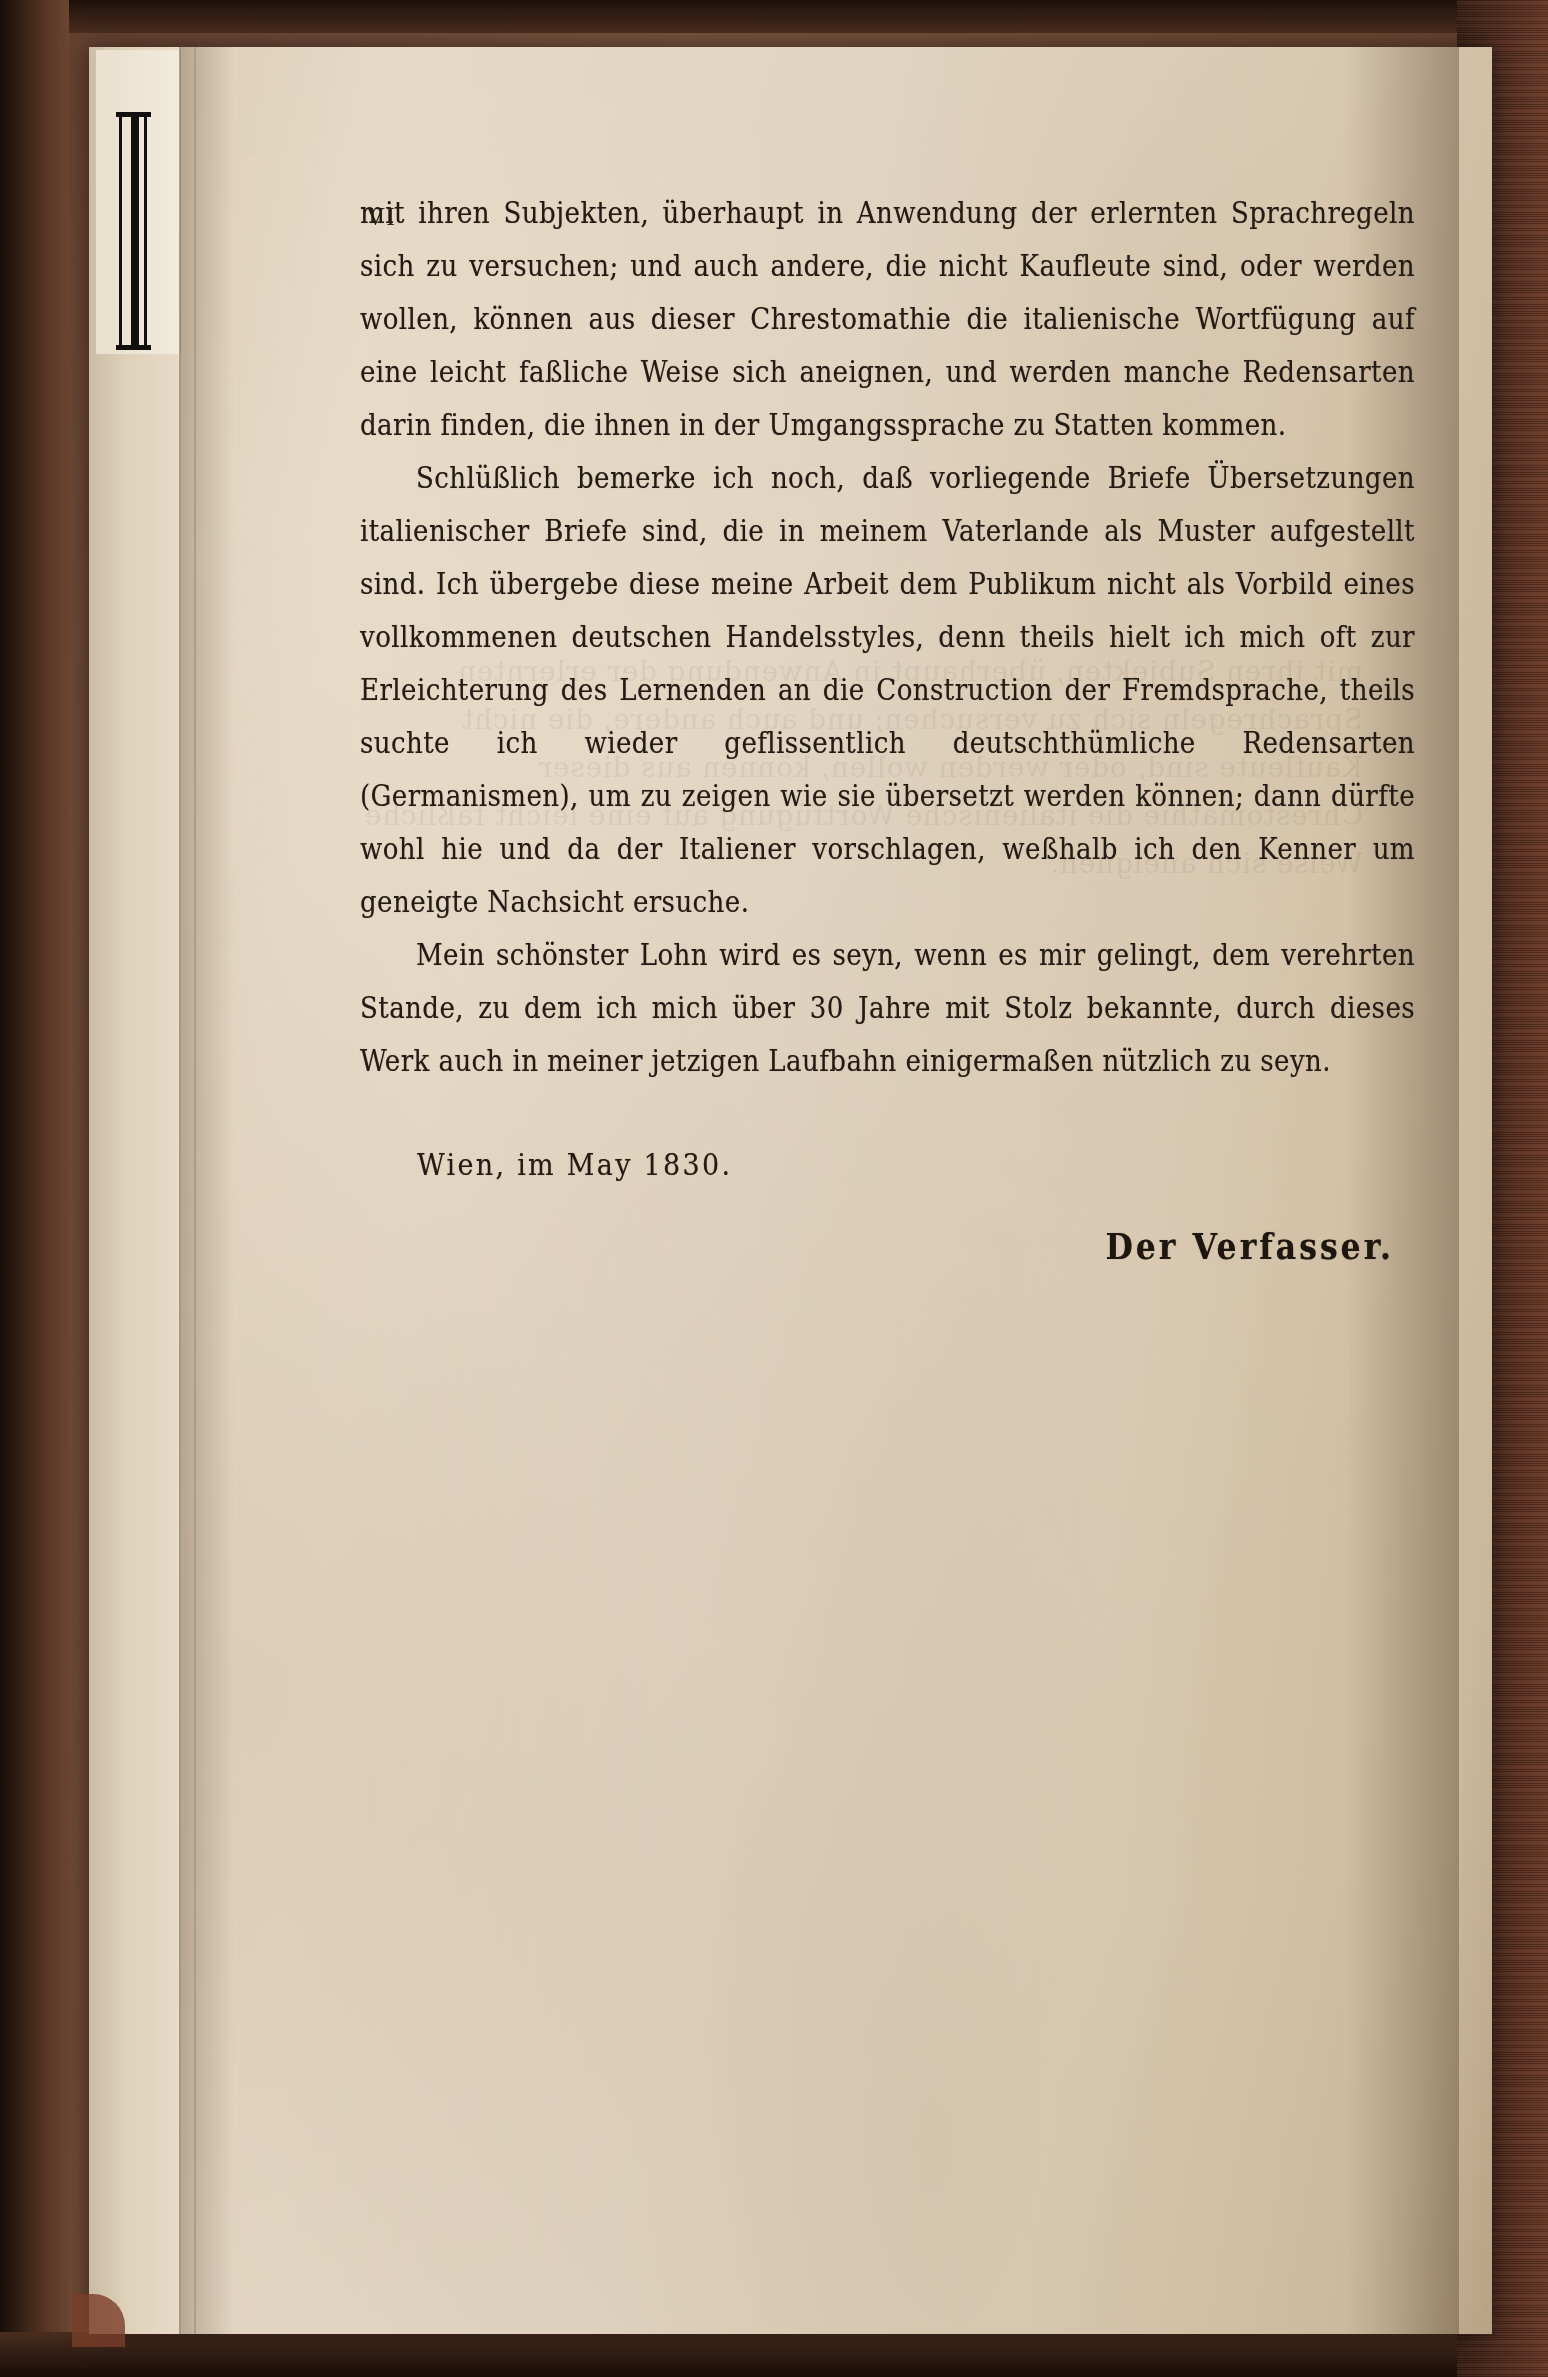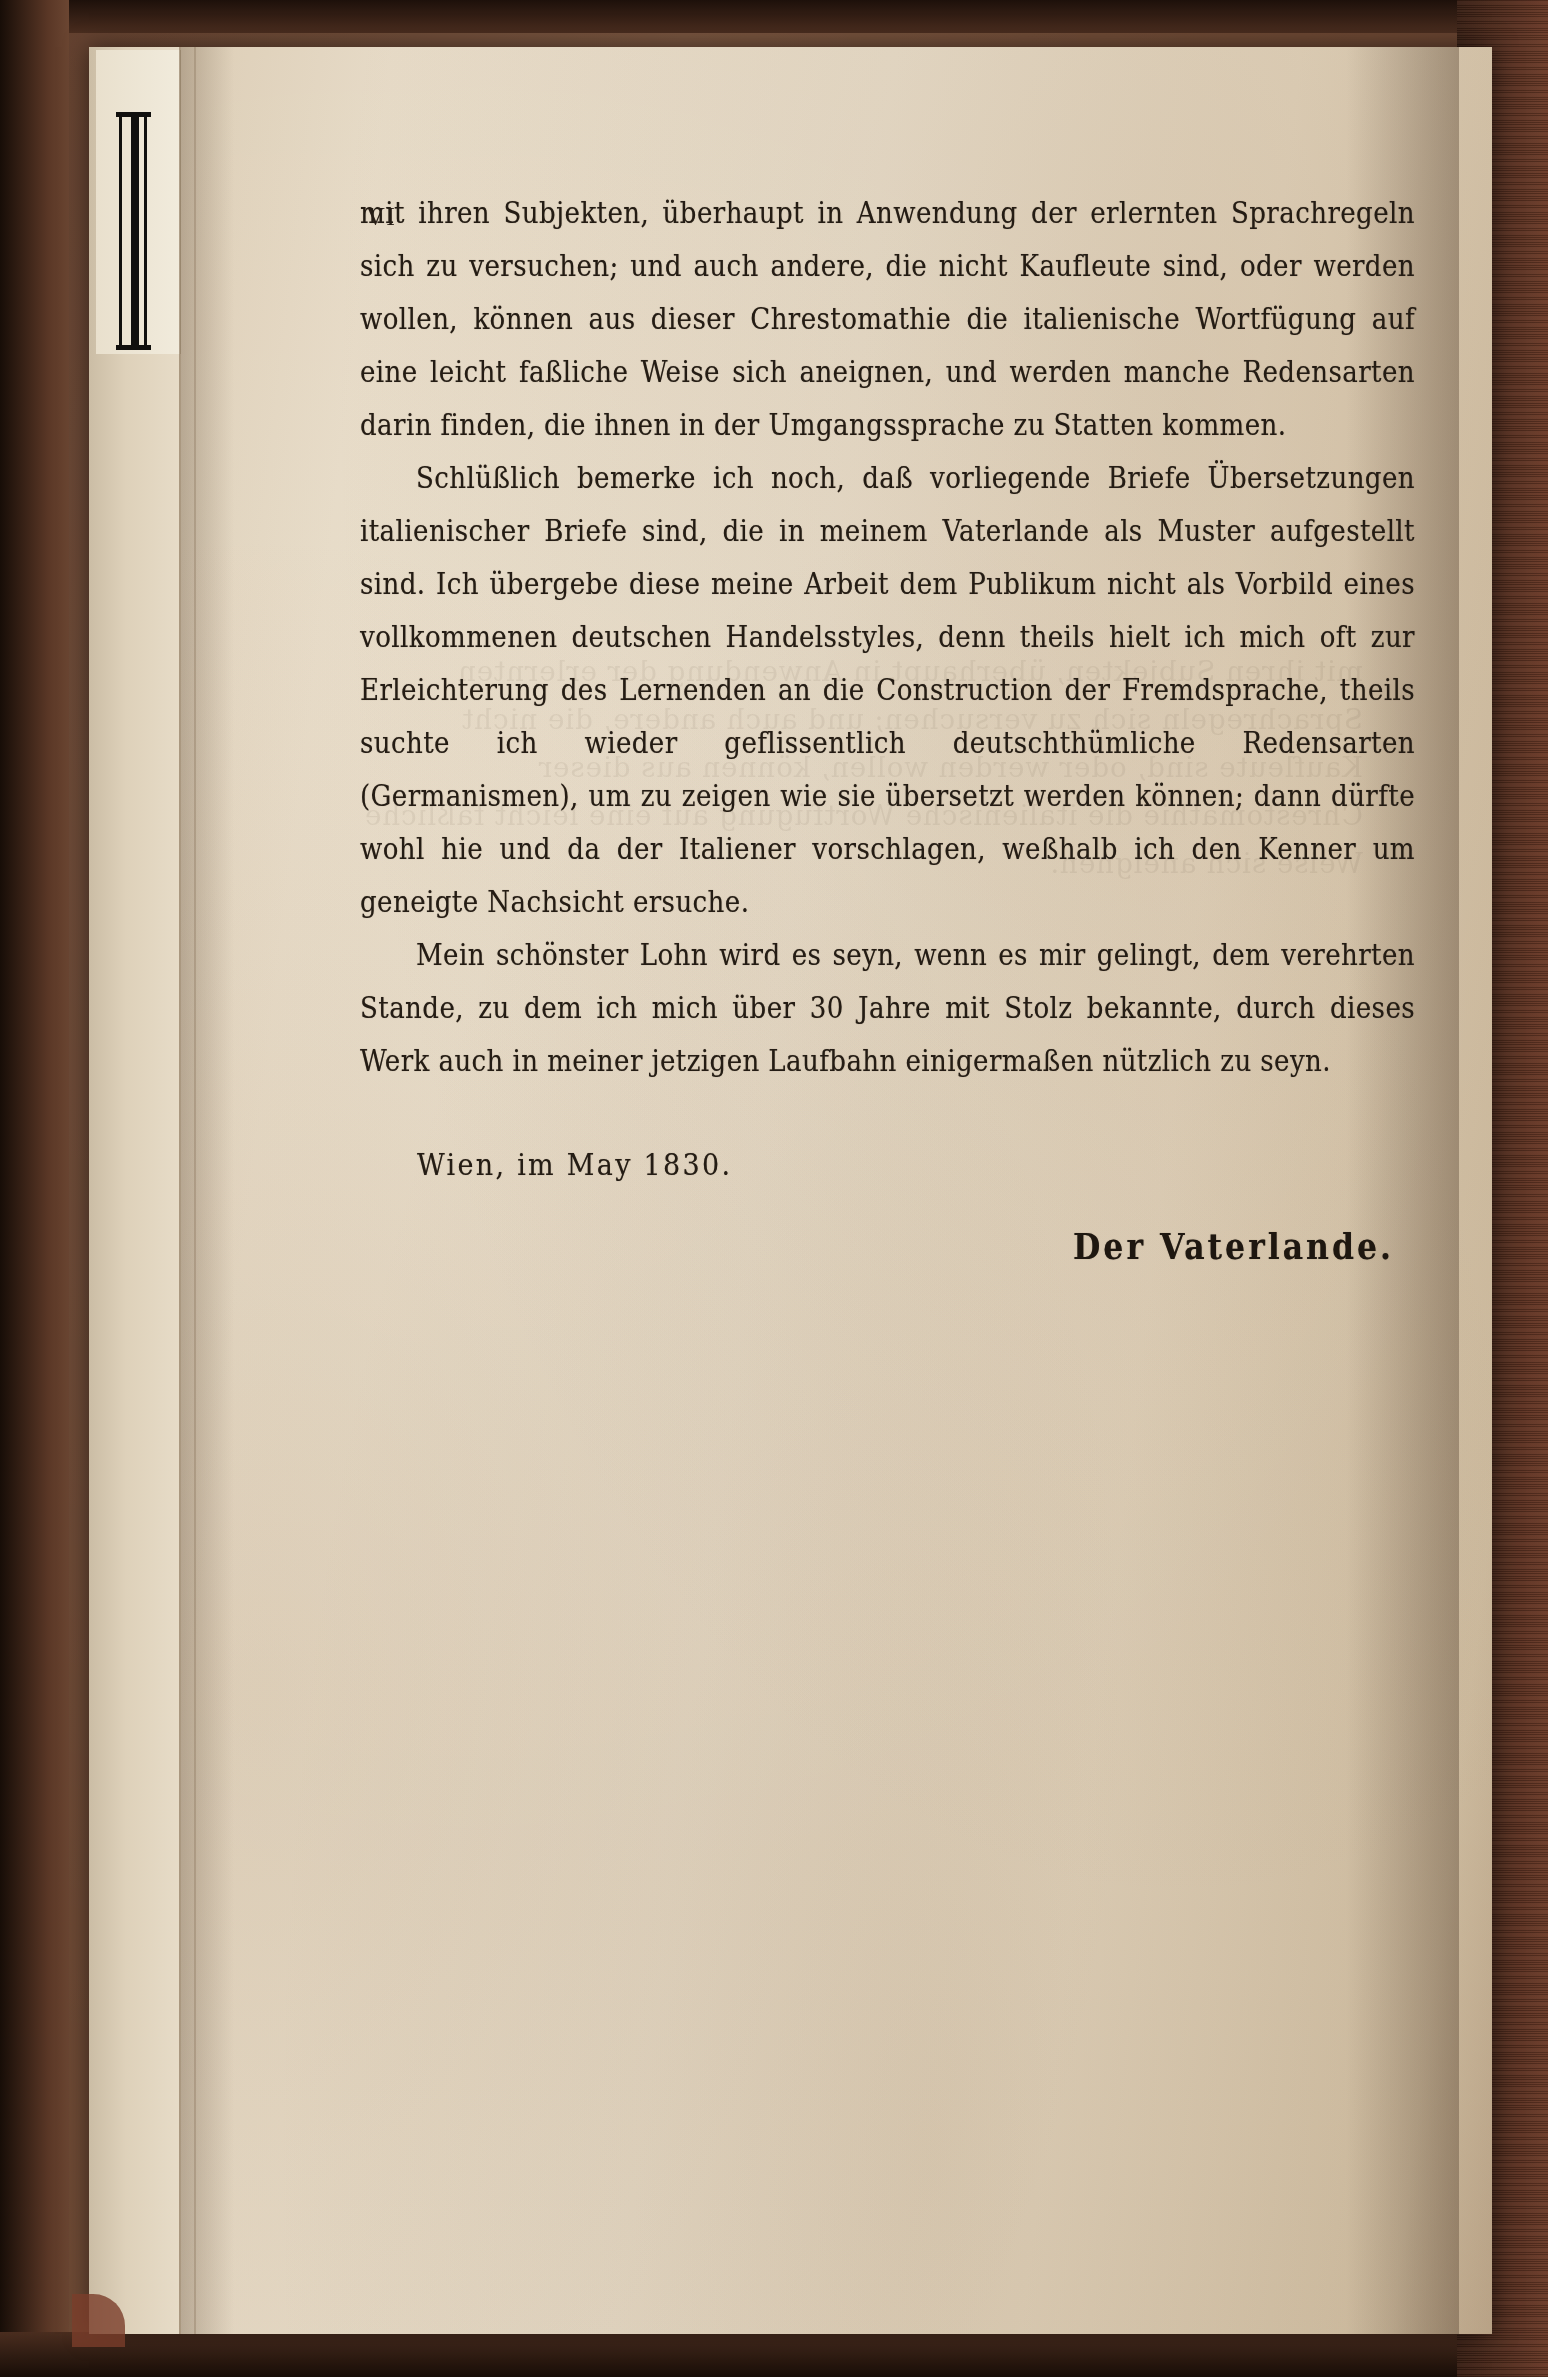--- a/index.html
+++ b/index.html
@@ -237,18 +237,18 @@
   <div id="text-column">
 
     <p class="para">mit ihren Subjekten, überhaupt in Anwendung der erlernten Sprachregeln sich zu versuchen; und auch andere, die nicht Kaufleute sind, oder werden wollen, können aus dieser Chrestomathie die italienische Wortfügung auf eine leicht faßliche Weise sich aneignen, und werden manche Redensarten darin finden, die ihnen in der Umgangssprache zu Statten kommen.</p>
 
     <p class="para indent">Schlüßlich bemerke ich noch, daß vorliegende Briefe Übersetzungen italienischer Briefe sind, die in meinem Vaterlande als Muster aufgestellt sind. Ich übergebe diese meine Arbeit dem Publikum nicht als Vorbild eines vollkommenen deutschen Handelsstyles, denn theils hielt ich mich oft zur Erleichterung des Lernenden an die Construction der Fremdsprache, theils suchte ich wieder geflissentlich deutschthümliche Redensarten (Germanismen), um zu zeigen wie sie übersetzt werden können; dann dürfte wohl hie und da der Italiener vorschlagen, weßhalb ich den Kenner um geneigte Nachsicht ersuche.</p>
 
     <p class="para indent">Mein schönster Lohn wird es seyn, wenn es mir gelingt, dem verehrten Stande, zu dem ich mich über 30 Jahre mit Stolz bekannte, durch dieses Werk auch in meiner jetzigen Laufbahn einigermaßen nützlich zu seyn.</p>
 
     <div class="place-line">Wien, im May 1830.</div>
 
-    <div class="signature">Der Vaterlande.</div>
+    <div class="signature">Der Verfasser.</div>
   </div>
 
   <div class="corner-damage"></div>
 </div>
 
 
 </body></html>

